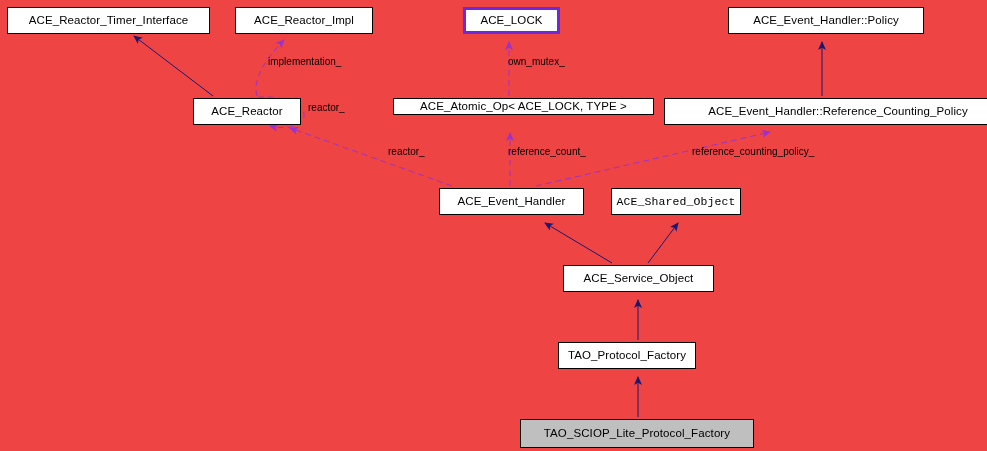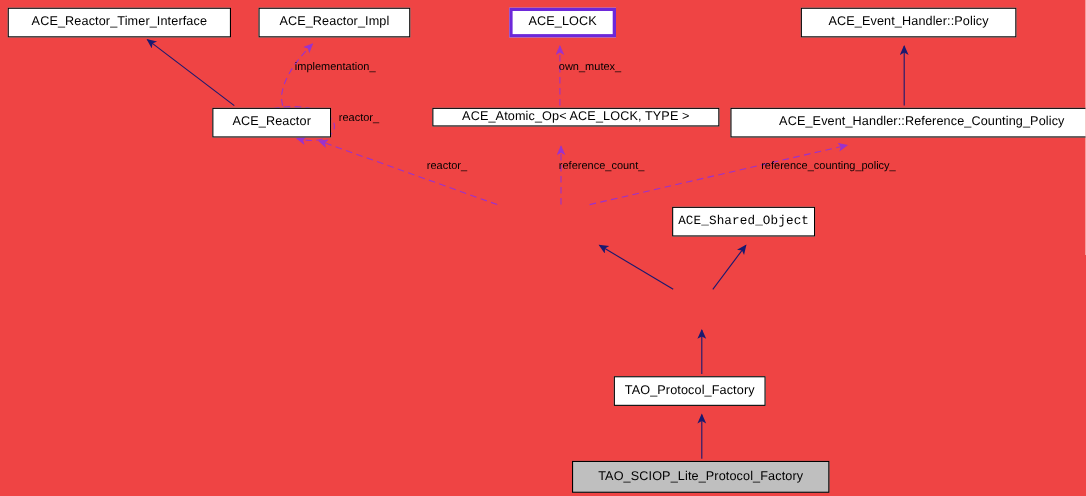--- a/index.html
+++ b/index.html
@@ -115,25 +115,31 @@
   </div>
 
   <div class="uml-node" style="left:381px; top:98px; width:261px; height:17px;margin-left:12px;">
     <span>ACE_Atomic_Op&lt; ACE_LOCK, TYPE &gt;</span>
   </div>
 
   <div class="uml-node" style="left:664px; top:98px; width:348px; height:27px;">
     <span>ACE_Event_Handler::Reference_Counting_Policy</span>
   </div>
 
+  <div class="uml-node" style="left:439px; top:188px; width:145px; height:27px;">
+    <span>ACE_Event_Handler</span>
+  </div>
 
   <div class="uml-node" style="left:611px; top:188px; width:130px; height:27px;font-family:Liberation Mono, monospace;">
     <span>ACE_Shared_Object</span>
   </div>
 
+  <div class="uml-node" style="left:563px; top:265px; width:151px; height:27px;">
+    <span>ACE_Service_Object</span>
+  </div>
 
   <div class="uml-node" style="left:558px; top:342px; width:138px; height:27px;">
     <span>TAO_Protocol_Factory</span>
   </div>
 
   <div class="uml-node highlight" style="left:520px; top:419px; width:234px; height:29px;">
     <span>TAO_SCIOP_Lite_Protocol_Factory</span>
   </div>
 
   <div class="edge-label" style="left:268px; top:57px;">implementation_</div>

